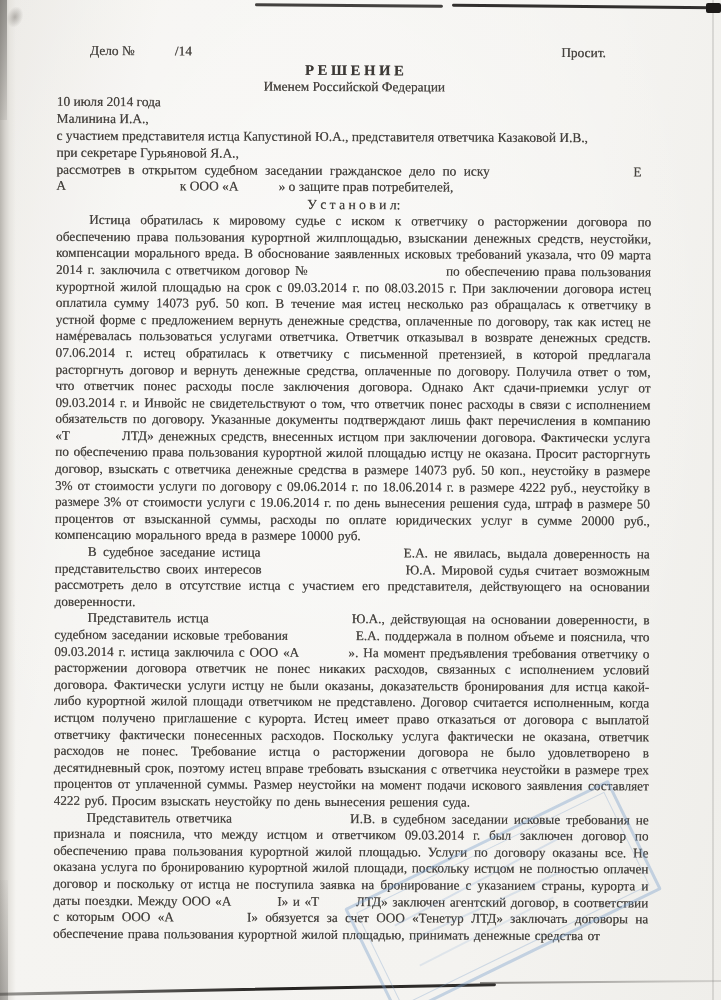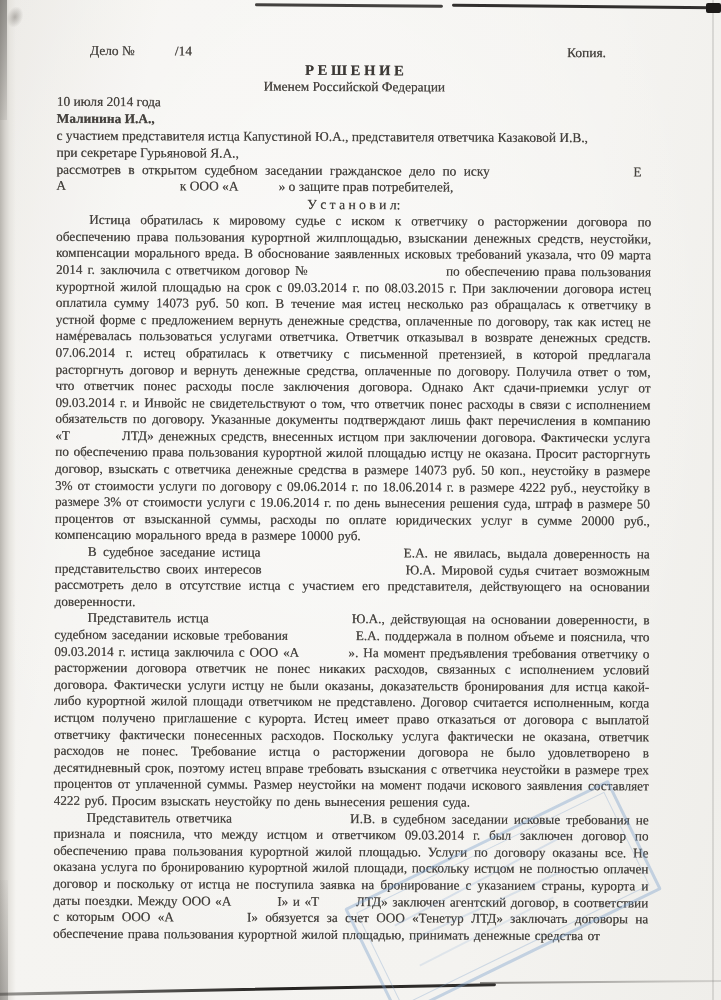--- a/index.html
+++ b/index.html
@@ -65,21 +65,21 @@
     transform: rotate(0.25deg);
     text-shadow: 0.2px 0.2px 0.6px rgba(70,66,62,0.75);
   }
   .hdr { font-size: 13.4px; line-height: 16.8px; }
   .hdr-row { display: flex; justify-content: space-between; }
   .case-label { padding-left: 33px; }
   .copy-label { margin-right: 46px; }
   .doc-title { text-align: center; font-weight: bold; font-size: 14.6px; line-height: 17px;
     margin-top: 1px; color: #3c3936; }
   .doc-subtitle { text-align: center; font-size: 13.4px; line-height: 16.6px; }
-  .judge-right { margin-right: 51px; font-weight: bold; }
+  .judge-right { margin-right: 51px; }
   .intro-right { margin-right: 10px; }
   .intro-left { word-spacing: 4px; }
   .ustanovil { text-align: center; font-size: 13.6px; line-height: 17px; }
   .body-text p {
     margin: 0;
     font-size: 13.2px;
     line-height: 16.6px;
     text-align: justify;
     text-indent: 33px;
     word-spacing: 1.2px;
@@ -100,21 +100,21 @@
   <div class="scan-top-blob"></div>
   <div class="scan-bottom-line"></div>
   <div class="scan-bottom-line-faint"></div>
   <div class="margin-mark-1"></div>
   <div class="margin-mark-2"></div>
 
   <div class="content">
     <div class="hdr">
       <div class="hdr-row">
         <span class="case-label">Дело №&nbsp;&nbsp;&nbsp;&nbsp;&nbsp;&nbsp;&nbsp;&nbsp;&nbsp;&nbsp;&nbsp;&nbsp;/14</span>
-        <span class="copy-label">Копия.</span>
+        <span class="copy-label">Просит.</span>
       </div>
       <div class="doc-title">Р Е Ш Е Н И Е</div>
       <div class="doc-subtitle">Именем Российской Федерации</div>
       <div>10 июля 2014 года</div>
       <div class="hdr-row">
         <span class="judge-right">Малинина И.А.,</span>
       </div>
       <div>с участием представителя истца Капустиной Ю.А., представителя ответчика Казаковой И.В.,</div>
       <div>при секретаре Гурьяновой Я.А.,</div>
       <div class="hdr-row">

